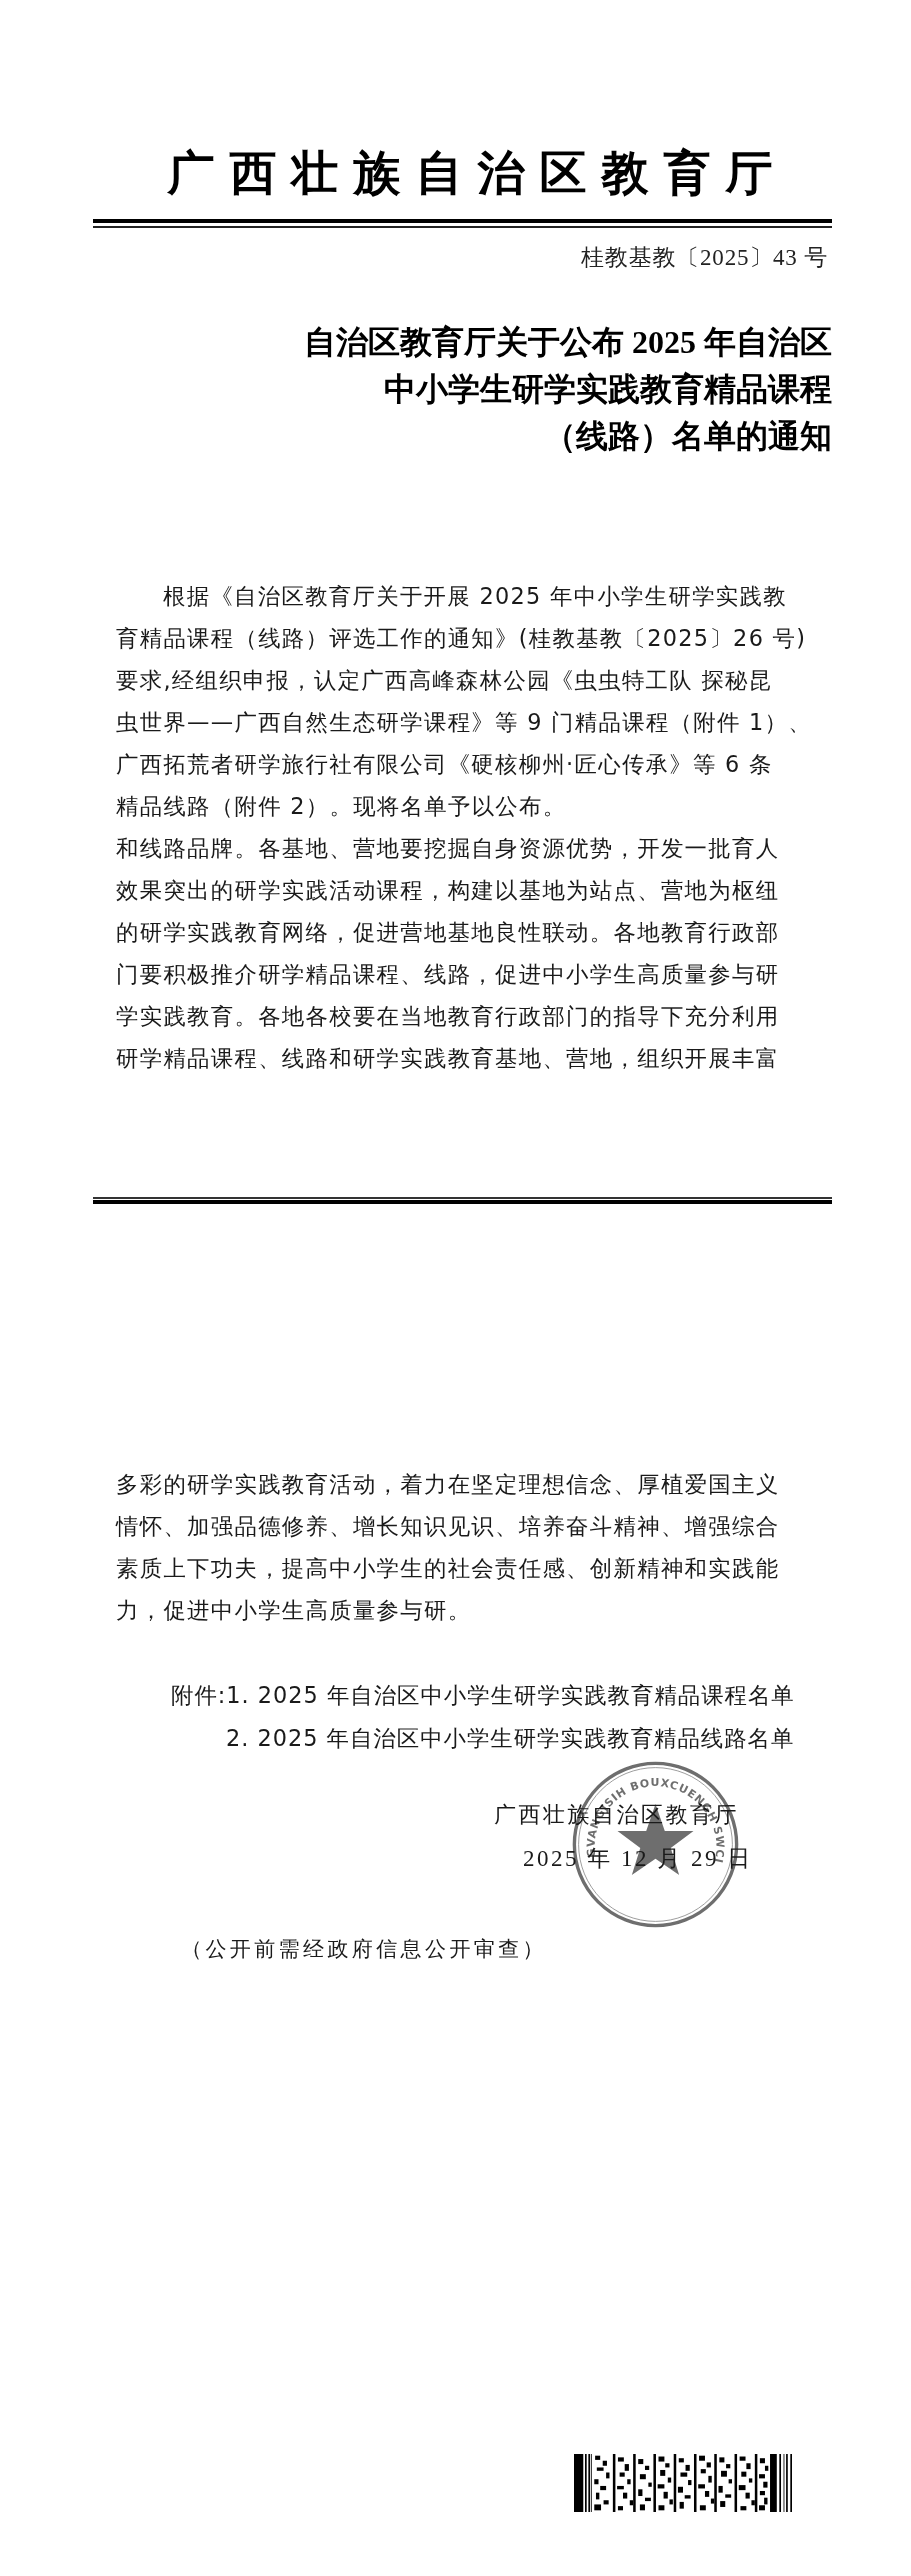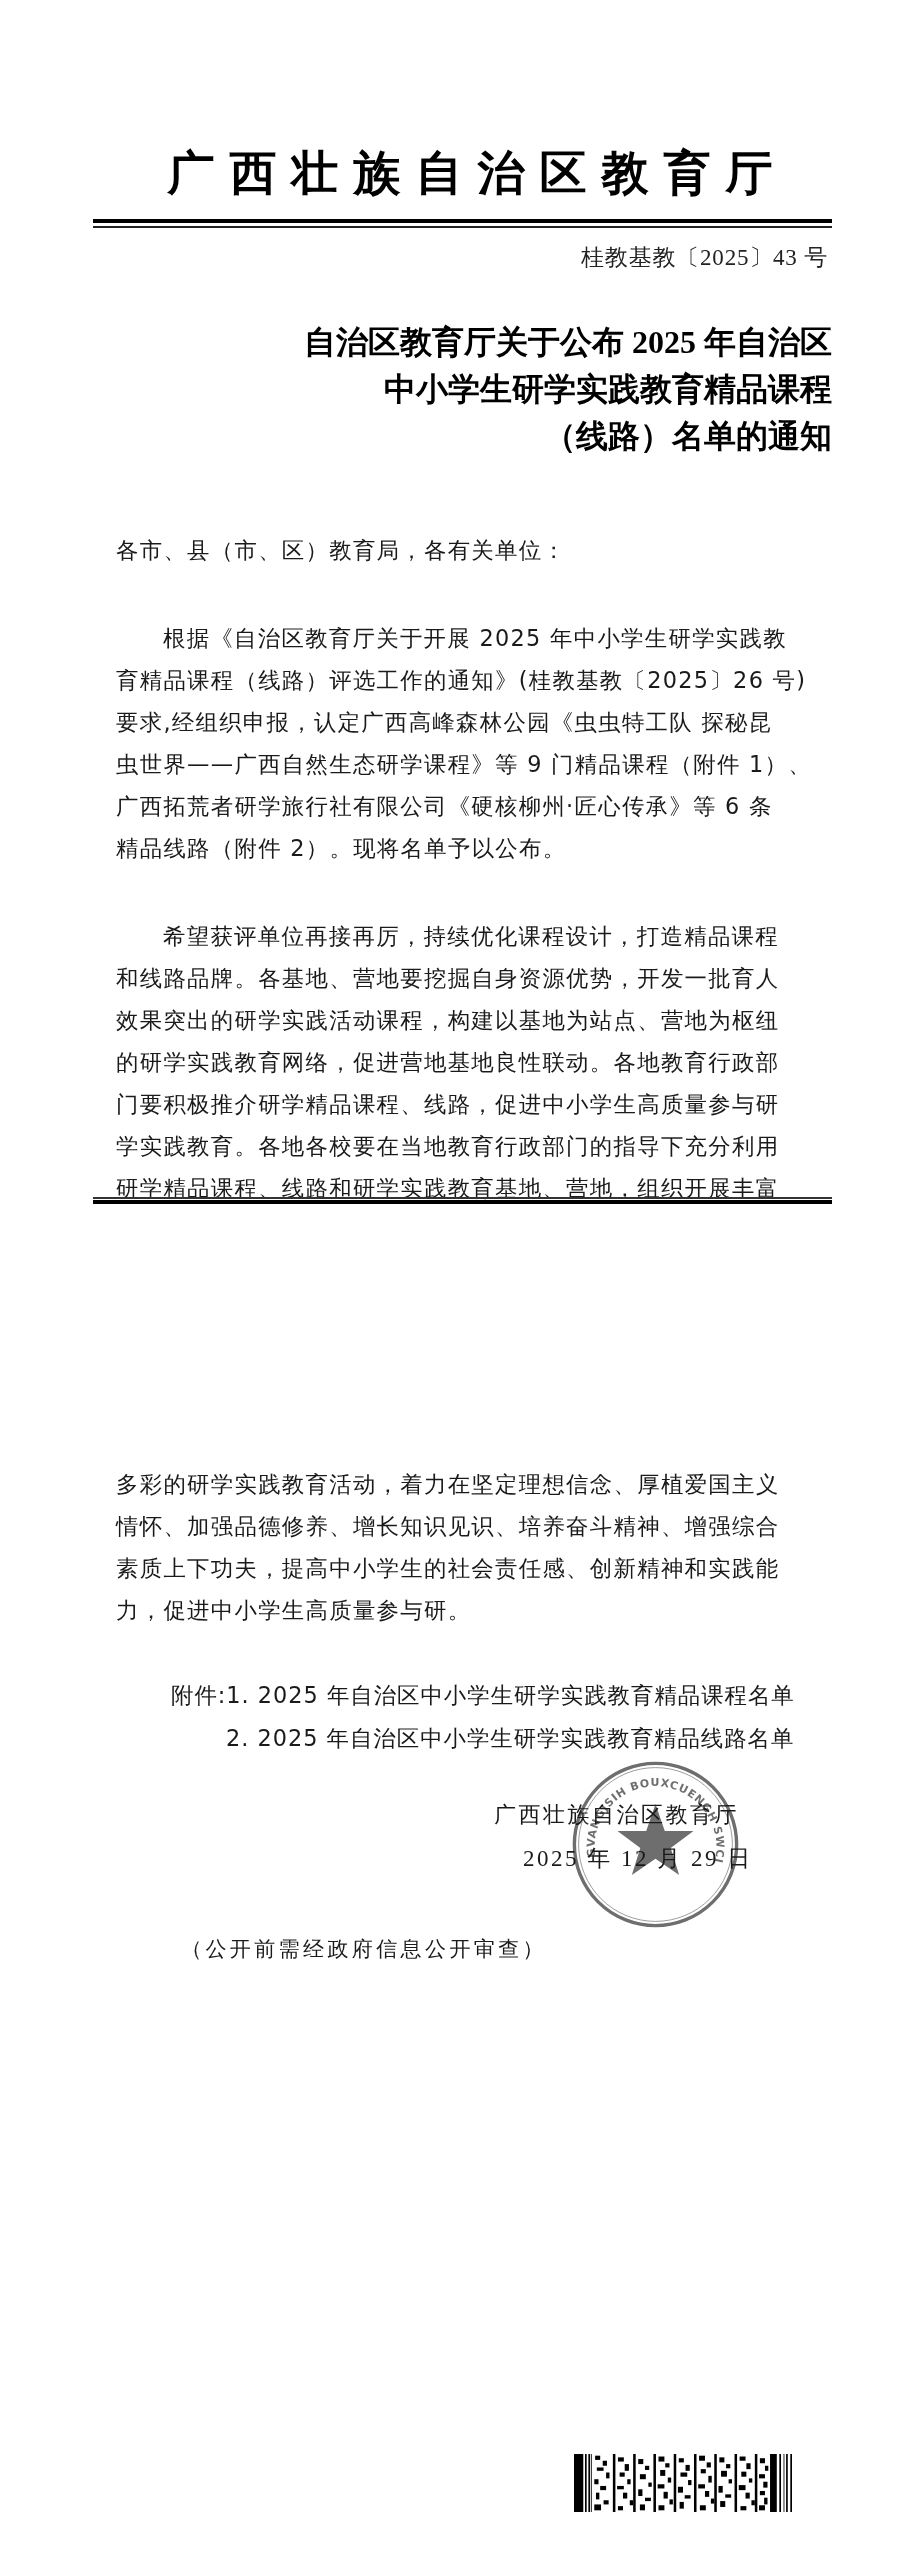--- a/index.html
+++ b/index.html
@@ -111,28 +111,26 @@
 <div class="abs rule-top-thin"></div>
 <div class="abs doc-number">桂教基教〔2025〕43 号</div>
 
 <div class="abs doc-heading">
   <div>自治区教育厅关于公布 2025 年自治区</div>
   <div>中小学生研学实践教育精品课程</div>
   <div>（线路）名单的通知</div>
 </div>
 
 <div class="abs body-text" style="top:529px;">
-  <div class="line">各市、县（市、区）教育局，各有关单位：</div>
   <div class="line indent">根据《自治区教育厅关于开展 2025 年中小学生研学实践教</div>
   <div class="line">育精品课程（线路）评选工作的通知》(桂教基教〔2025〕26 号)</div>
   <div class="line">要求,经组织申报，认定广西高峰森林公园《虫虫特工队 探秘昆</div>
   <div class="line">虫世界——广西自然生态研学课程》等 9 门精品课程（附件 1）、</div>
   <div class="line">广西拓荒者研学旅行社有限公司《硬核柳州·匠心传承》等 6 条</div>
   <div class="line">精品线路（附件 2）。现将名单予以公布。</div>
-  <div class="line indent">希望获评单位再接再厉，持续优化课程设计，打造精品课程</div>
   <div class="line">和线路品牌。各基地、营地要挖掘自身资源优势，开发一批育人</div>
   <div class="line">效果突出的研学实践活动课程，构建以基地为站点、营地为枢纽</div>
   <div class="line">的研学实践教育网络，促进营地基地良性联动。各地教育行政部</div>
   <div class="line">门要积极推介研学精品课程、线路，促进中小学生高质量参与研</div>
   <div class="line">学实践教育。各地各校要在当地教育行政部门的指导下充分利用</div>
   <div class="line">研学精品课程、线路和研学实践教育基地、营地，组织开展丰富</div>
 </div>
 
 <div class="abs rule-mid-thin"></div>
 <div class="abs rule-mid-thick"></div>

